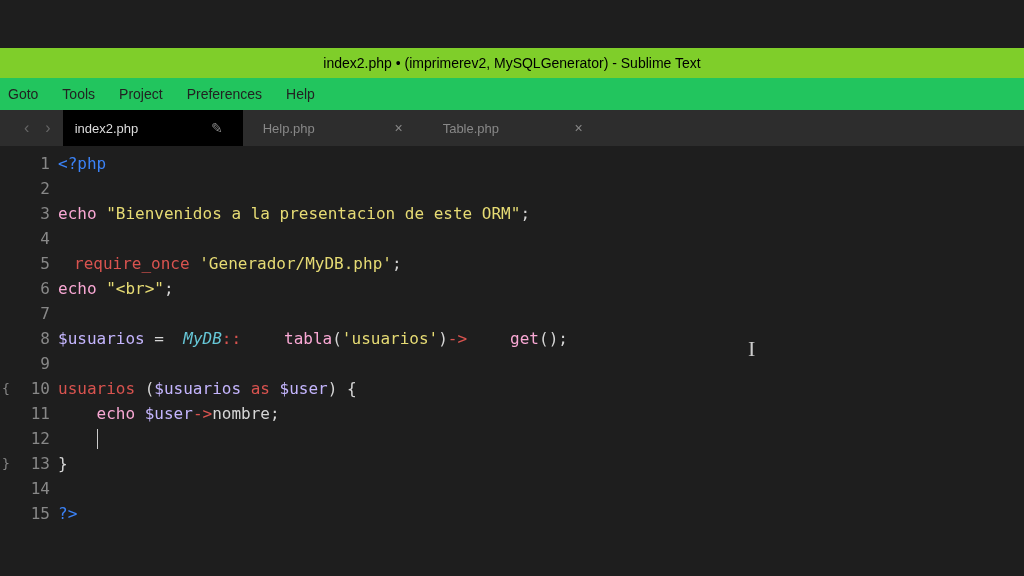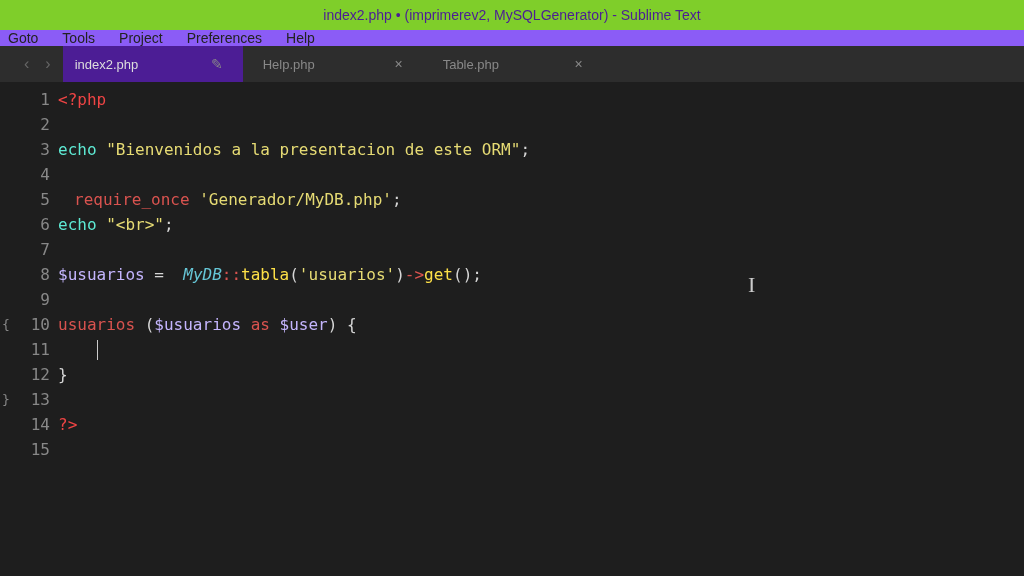--- a/index.html
+++ b/index.html
@@ -9,26 +9,27 @@
       overflow: hidden;
       font-family: -apple-system, BlinkMacSystemFont, "Segoe UI", sans-serif;
       background: #1e1e1e;
     }
     .title-bar {
       background: #7fce2a;
       height: 30px;
       display: flex;
       align-items: center;
       justify-content: center;
-      color: #4c1d95;
+      color: #000000;
       font-size: 14px;
+      margin-top: 48px;
     }
     .menu-bar {
-      background: #8b5cf6;
-      height: 16px;
+      background: #22c55e;
+      height: 32px;
       display: flex;
       align-items: center;
       padding: 0 8px;
       gap: 24px;
       font-size: 14px;
       color: #222;
     }
     .menu-item { cursor: pointer; }
     .tab-bar {
       background: #2d2d2d;
@@ -50,21 +51,21 @@
       display: flex;
       align-items: center;
       gap: 12px;
       color: #888;
       font-size: 13px;
       position: relative;
       cursor: pointer;
       min-width: 180px;
     }
     .tab.active {
-      background: #4c1d95;
+      background: #000000;
       color: #ddd;
       padding-left: 12px;
     }
     .tab-indicator {
       margin-left: auto;
       color: #888;
       font-size: 14px;
     }
     .editor {
       display: flex;
@@ -89,28 +90,28 @@
       color: #888;
       font-size: 13px;
     }
     .code {
       padding: 5px 0;
       color: #ddd;
       position: relative;
       flex: 1;
     }
     .code-line { height: 25px; white-space: pre; }
-    .kw-tag { color: #ef4444; }
-    .kw-echo { color: #5eead4; }
+    .kw-tag { color: #3b82f6; }
+    .kw-echo { color: #f9a8d4; }
     .kw-req { color: #d9534f; margin-left: 16px; }
     .kw-flow { color: #d9534f; }
     .str { color: #e6db74; }
     .var { color: #c4b5fd; }
     .cls { color: #66c6d6; font-style: italic; }
-    .fn { color: #fde047; }
+    .fn { color: #f9a8d4; margin-left: 43px; }
     .op { color: #d9534f; }
     .punc { color: #d6d6d6; }
     .cursor-caret {
       display: inline-block;
       width: 1px;
       height: 20px;
       background: #ccc;
       vertical-align: middle;
       margin-bottom: 2px;
     }
@@ -177,19 +178,20 @@
     <div class="code-line"><span class="kw-tag">&lt;?php</span></div>
     <div class="code-line"></div>
     <div class="code-line"><span class="kw-echo">echo</span> <span class="str">"Bienvenidos a la presentacion de este ORM"</span><span class="punc">;</span></div>
     <div class="code-line"></div>
     <div class="code-line"><span class="kw-req">require_once</span> <span class="str">'Generador/MyDB.php'</span><span class="punc">;</span></div>
     <div class="code-line"><span class="kw-echo">echo</span> <span class="str">"&lt;br&gt;"</span><span class="punc">;</span></div>
     <div class="code-line"></div>
     <div class="code-line"><span class="var">$usuarios</span><span class="punc"> = </span> <span class="cls">MyDB</span><span class="op">::</span><span class="fn">tabla</span><span class="punc">(</span><span class="str">'usuarios'</span><span class="punc">)</span><span class="op">-&gt;</span><span class="fn">get</span><span class="punc">()</span><span class="punc">;</span></div>
     <div class="code-line"></div>
     <div class="code-line"><span class="kw-flow">usuarios</span><span class="punc"> (</span><span class="var">$usuarios</span><span class="op"> as </span><span class="var">$user</span><span class="punc">) {</span></div>
+    <div class="code-line">    <span class="kw-echo">echo</span> <span class="var">$user</span><span class="op">-&gt;</span><span class="punc">nombre</span><span class="punc">;</span></div>
     <div class="code-line">    <span class="cursor-caret"></span></div>
     <div class="code-line"><span class="punc">}</span></div>
     <div class="code-line"></div>
     <div class="code-line"><span class="kw-tag">?&gt;</span></div>
     <span class="text-cursor" style="top:190px;left:690px">I</span>
   </div>
 </div>
 
 </body></html>

